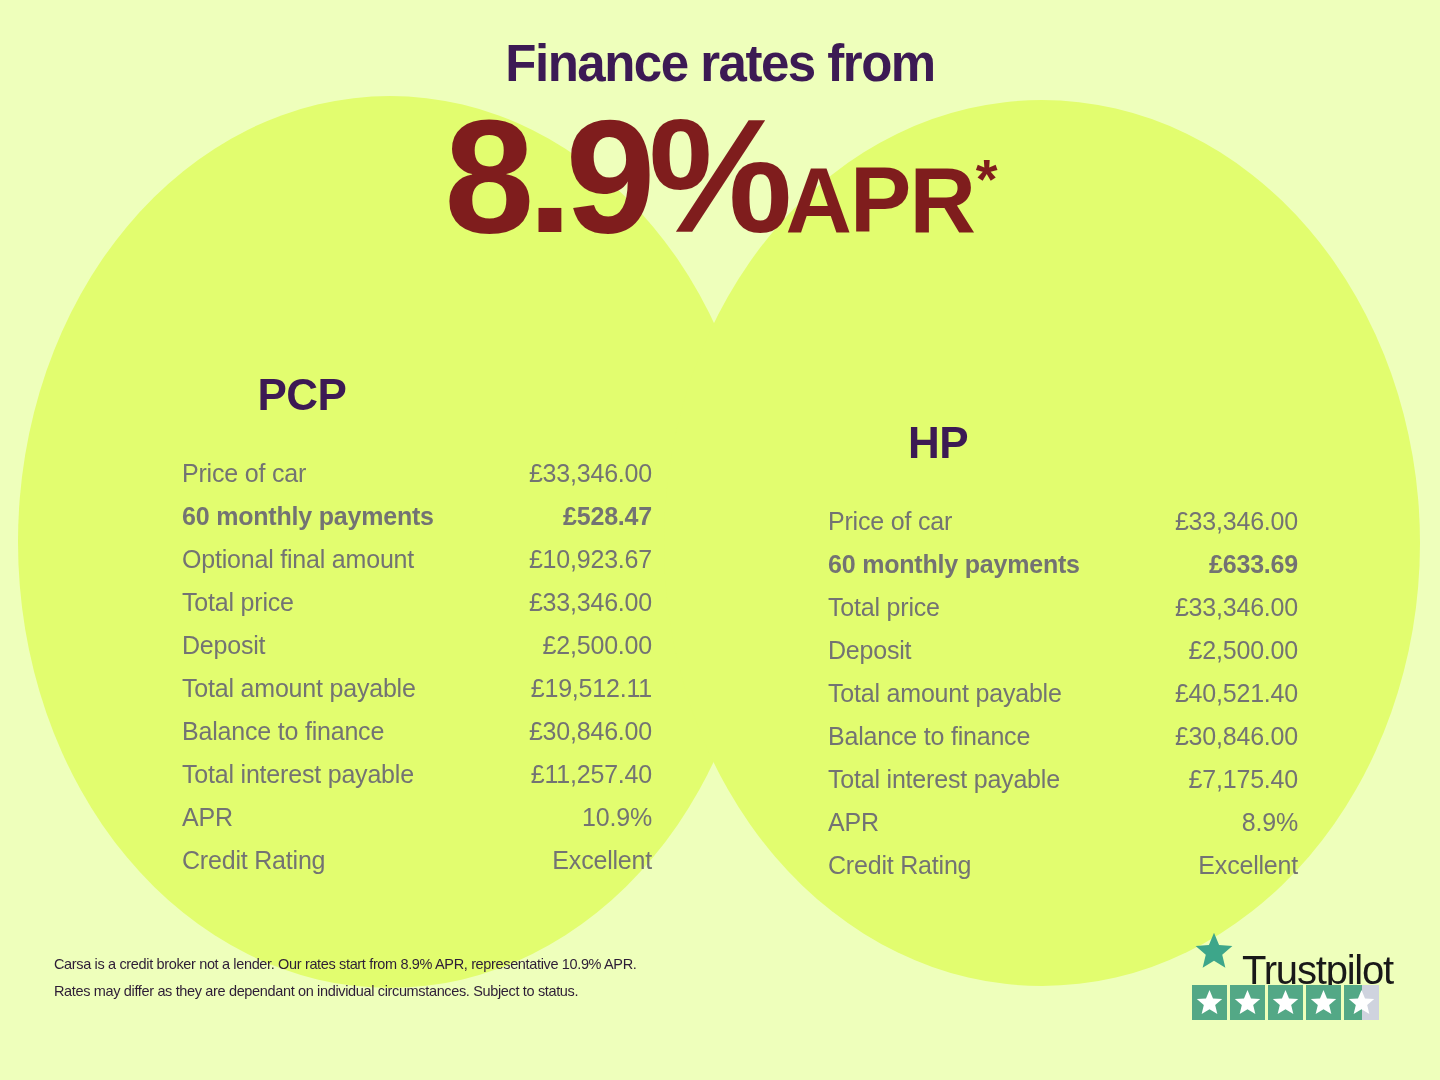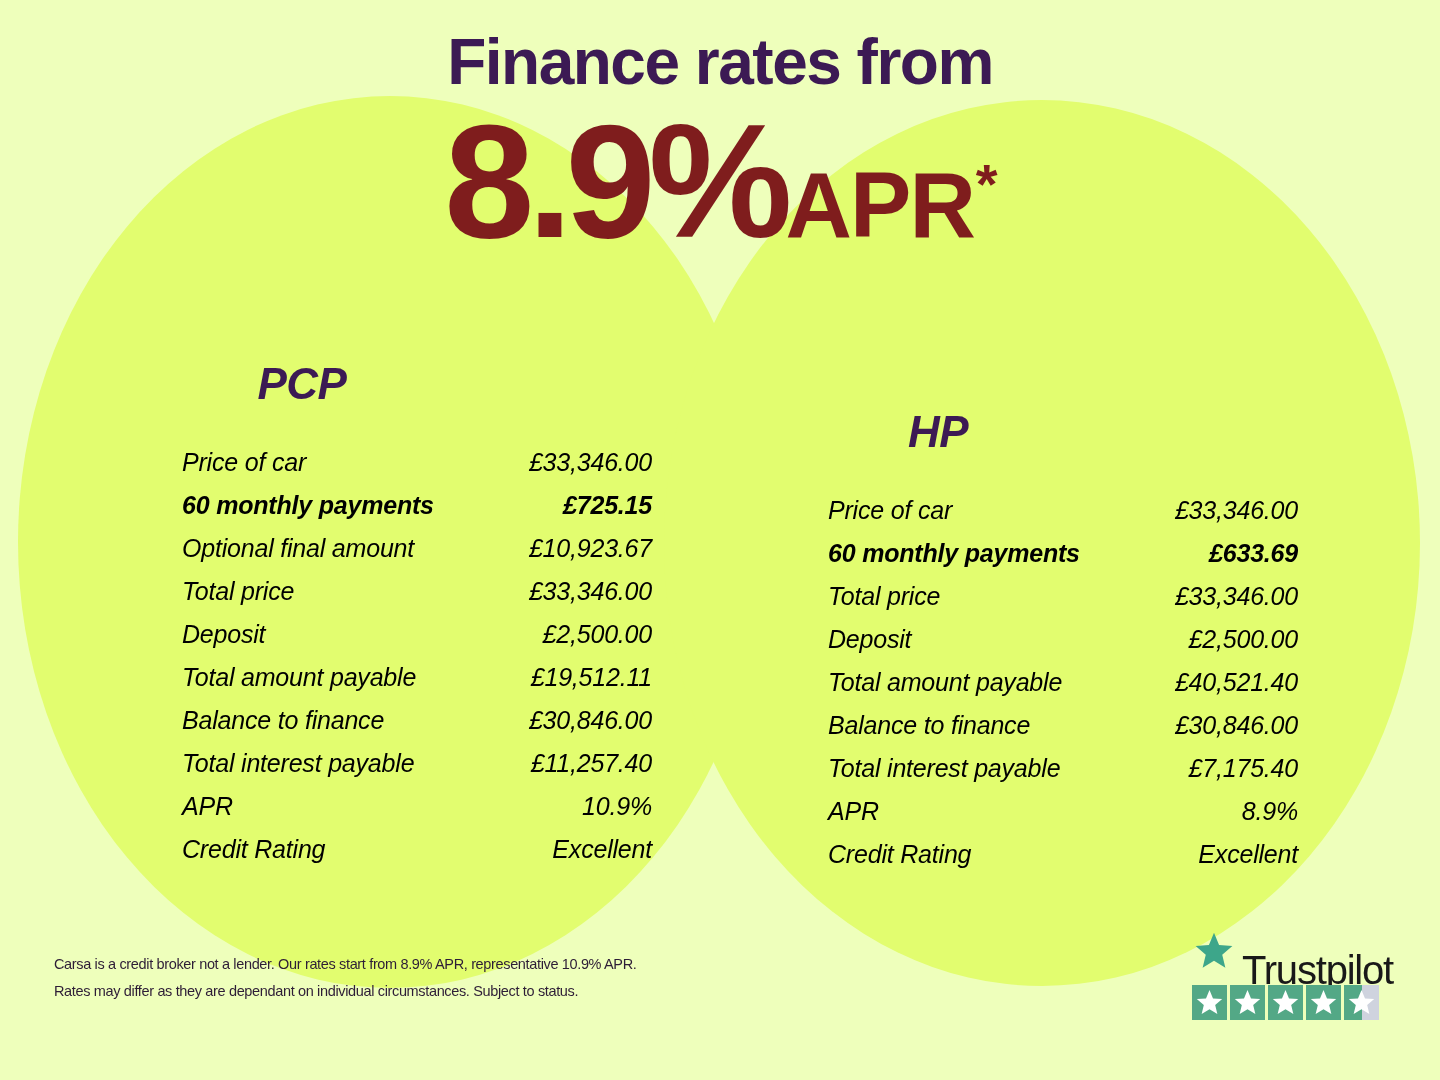--- a/index.html
+++ b/index.html
@@ -44,22 +44,22 @@
   .header {
     position: absolute;
     left: 0;
     top: 0;
     width: 1440px;
     text-align: center;
     z-index: 3;
   }
   .headline {
     margin: 0;
-    padding-top: 30px;
-    font-size: 64px;
+    padding-top: 38px;
+    font-size: 51px;
     font-weight: 700;
     letter-spacing: -1.5px;
     color: #3c1a54;
     line-height: 1.0;
   }
   .rate-line {
     margin: 0;
     padding-top: 6px;
     color: #7f1d1d;
     white-space: nowrap;
@@ -89,22 +89,21 @@
   
   .plans {
     position: absolute;
     left: 0;
     top: 362px;
     width: 1440px;
     z-index: 3;
   }
   .plan {
     position: absolute;
-    top: 0;
-    font-style: italic;
+    top: 11px;
   }
   .plan-pcp { left: 182px; width: 470px; }
   .plan-hp  { left: 828px; width: 470px; }
 
   .plan-title {
     margin: 0 0 44px 0;
     font-size: 44px;
     font-weight: 700;
     color: #3c1a54;
     text-align: center;
@@ -113,21 +112,21 @@
   }
   .plan-pcp .plan-title { padding-right: 230px; }
   .plan-hp  .plan-title { padding-right: 250px; margin-top: 48px; }
 
   .rows { width: 100%; }
   .row {
     display: flex;
     justify-content: space-between;
     align-items: baseline;
     height: 43px;
-    color: #000000;
+    color: #737373;
     font-size: 25px;
     line-height: 1.0;
     letter-spacing: -0.2px;
   }
   .row .label { text-align: left; white-space: nowrap; }
   .row .value { text-align: right; white-space: nowrap; }
   .row.em { font-weight: 700; }
 
   
   .disclaimer {
@@ -203,21 +202,21 @@
 
     <div class="plan plan-pcp">
       <h2 class="plan-title">PCP</h2>
       <div class="rows">
           <div class="row">
             <span class="label">Price of car</span>
             <span class="value">£33,346.00</span>
           </div>
           <div class="row em">
             <span class="label">60 monthly payments</span>
-            <span class="value">£725.15</span>
+            <span class="value">£528.47</span>
           </div>
           <div class="row">
             <span class="label">Optional final amount</span>
             <span class="value">£10,923.67</span>
           </div>
           <div class="row">
             <span class="label">Total price</span>
             <span class="value">£33,346.00</span>
           </div>
           <div class="row">

